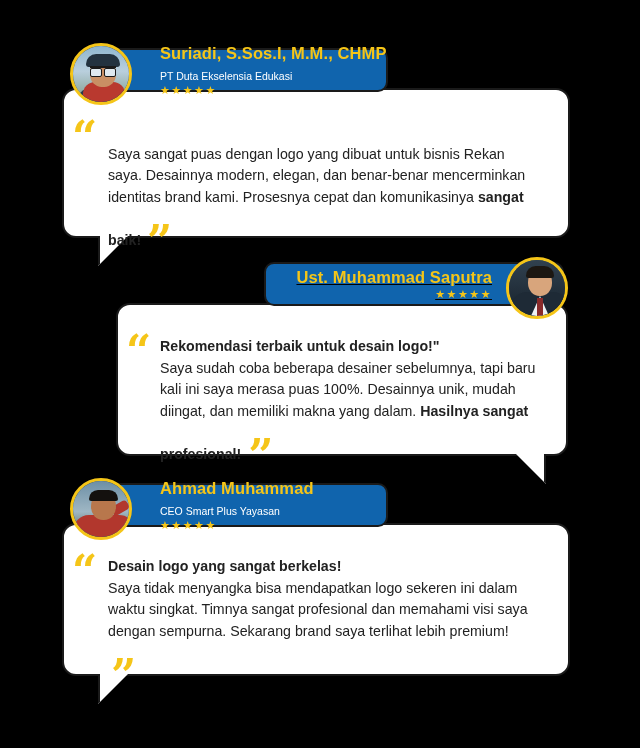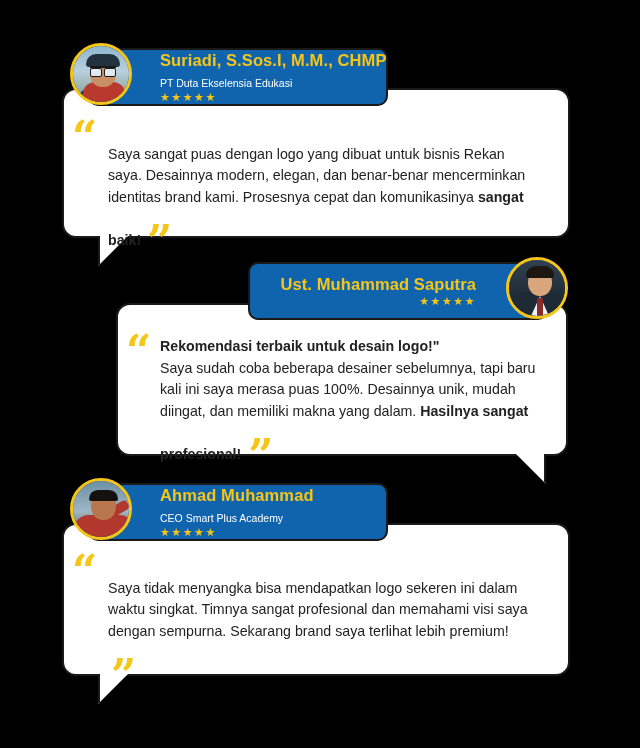--- a/index.html
+++ b/index.html
@@ -22,21 +22,21 @@
     border: 2px solid #1a1a1a;
     border-radius: 14px;
   }
 
   
   .header-bar {
     position: absolute;
     background: #1064ad;
     border: 2px solid #1a1a1a;
     border-radius: 10px;
-    height: 58px;
+    height: 44px;
     display: flex;
     align-items: center;
   }
   .header-bar.left-pad { padding-left: 70px; padding-right: 16px; }
   .header-bar.right-pad { padding-right: 70px; padding-left: 16px; justify-content: flex-end; }
 
   .hdr-text { display: flex; flex-direction: column; justify-content: center; line-height: 1.12; }
   .hdr-text.right { align-items: flex-end; text-align: right; }
 
   .name {
@@ -158,21 +158,21 @@
     <span>Saya sangat puas dengan logo yang dibuat untuk bisnis Rekan saya. Desainnya modern, elegan, dan benar-benar mencerminkan identitas brand kami. Prosesnya cepat dan komunikasinya </span><span class="strong">sangat baik!</span>
     <span class="quote-close" style="position:relative; top:12px; left:2px; display:inline-block;">”</span>
   </div>
 
   <div class="card" style="left:116px; top:303px; width:452px; height:153px;">
   </div>
   <div style="position:absolute; left:516px; top:454px; width:30px; height:30px;
               background:#ffffff; clip-path:polygon(100% 0, 0 0, 100% 100%);
               border-right:2px solid #1a1a1a;"></div>
 
-  <div class="header-bar right-pad" style="left:248px; top:262px; width:300px;">
+  <div class="header-bar right-pad" style="left:264px; top:262px; width:300px;text-decoration:underline;">
     <div class="hdr-text right">
       <div class="name">Ust. Muhammad Saputra</div>
       <div class="stars">★★★★★</div>
     </div>
   </div>
 
   <div class="avatar av2" style="left:506px; top:257px;">
     <div class="photo">
       <div class="bg"></div>
         <div class="suit"></div>
@@ -193,36 +193,36 @@
 
   <div class="card" style="left:62px; top:523px; width:508px; height:153px;">
   </div>
   <div style="position:absolute; left:98px; top:674px; width:30px; height:30px;
               background:#ffffff; clip-path:polygon(0 0, 100% 0, 0 100%);
               border-left:2px solid #1a1a1a;"></div>
 
   <div class="header-bar left-pad" style="left:88px; top:483px; width:300px;">
     <div class="hdr-text">
       <div class="name">Ahmad Muhammad</div>
-      <div class="role">CEO Smart Plus Academy</div>
+      <div class="role">CEO Smart Plus Yayasan</div>
       <div class="stars">★★★★★</div>
     </div>
   </div>
 
   <div class="avatar av3" style="left:70px; top:478px;">
     <div class="photo">
       <div class="bg"></div>
         <div class="jacket"></div>
         <div class="arm"></div>
       <div class="head"></div>
         <div class="hair"></div>
     </div>
   </div>
 
   <div class="quote-open" style="left:72px; top:550px;">“</div>
 
   <div class="body-text" style="left:108px; top:556px; width:420px;">
-    <br>
+    <span class="lead">Desain logo yang sangat berkelas!</span><br>
     <span>Saya tidak menyangka bisa mendapatkan logo sekeren ini dalam waktu singkat. Timnya sangat profesional dan memahami visi saya dengan sempurna. Sekarang brand saya terlihat lebih premium!</span><span class="strong"></span>
     <span class="quote-close" style="position:relative; top:12px; left:3px; display:inline-block;">”</span>
   </div>
 
 </div>
 
 </body></html>

